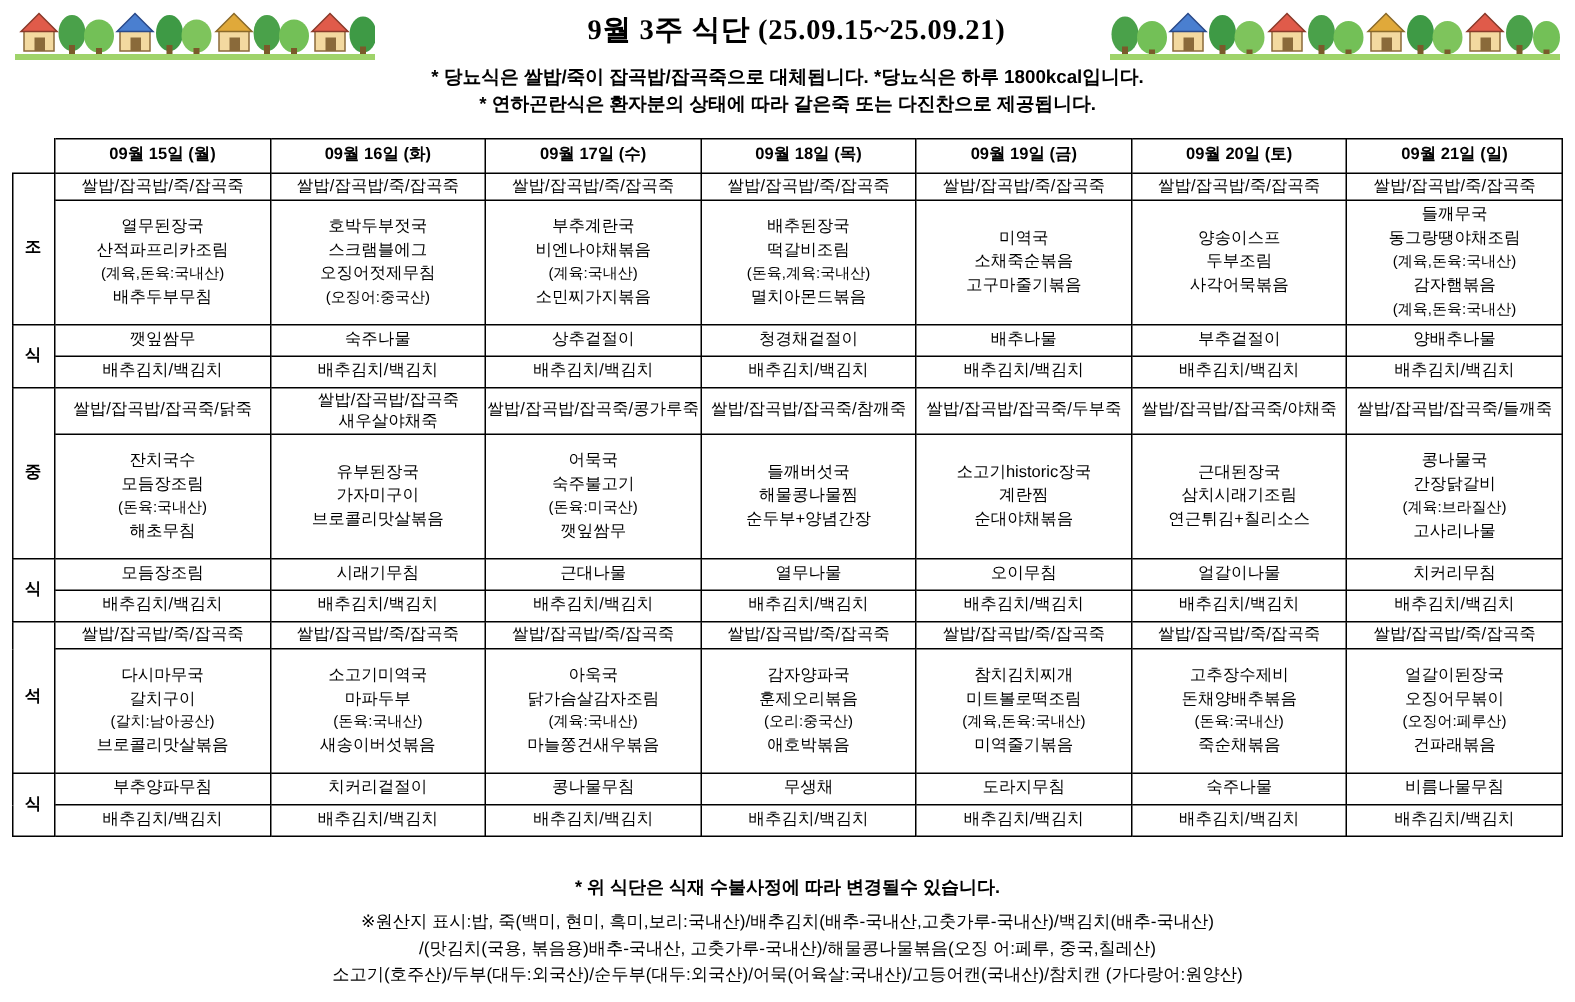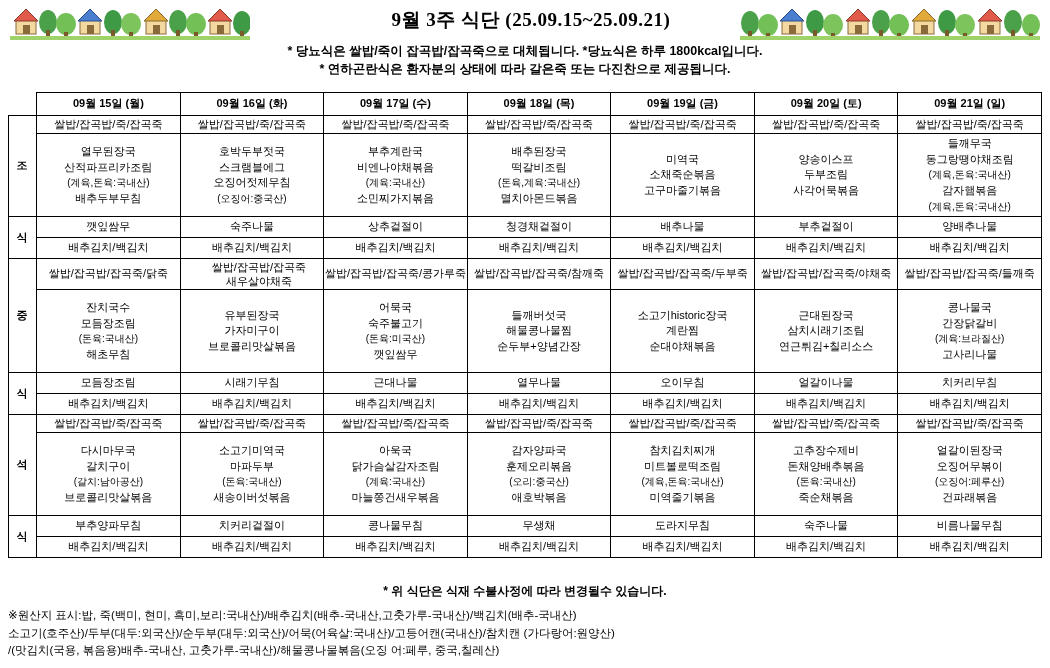--- a/index.html
+++ b/index.html
@@ -120,20 +120,21 @@
 
   
   .footer-note {
     text-align: center;
     font-size: 12px;
     font-weight: bold;
     margin-top: 25px;
   }
   .origin {
     margin-top: 7px;
+    text-align: center;
     font-size: 11.5px;
     line-height: 1.5;
   }
   .origin div { white-space: nowrap; }
 </style>
 </head>
 <body>
 
 <div class="page">
 
@@ -461,17 +462,17 @@
           <td class="kimchi">배추김치/백김치</td>
           <td class="kimchi">배추김치/백김치</td>
         </tr>
       </tbody>
   </table>
 
   <div class="footer-note">* 위 식단은 식재 수불사정에 따라 변경될수 있습니다.</div>
 
   <div class="origin">
     <div>※원산지 표시:밥, 죽(백미, 현미, 흑미,보리:국내산)/배추김치(배추-국내산,고춧가루-국내산)/백김치(배추-국내산)</div>
+    <div>/(맛김치(국용, 볶음용)배추-국내산, 고춧가루-국내산)/해물콩나물볶음(오징 어:페루, 중국,칠레산)</div>
     <div>소고기(호주산)/두부(대두:외국산)/순두부(대두:외국산)/어묵(어육살:국내산)/고등어캔(국내산)/참치캔 (가다랑어:원양산)</div>
-    <div>/(맛김치(국용, 볶음용)배추-국내산, 고춧가루-국내산)/해물콩나물볶음(오징 어:페루, 중국,칠레산)</div>
   </div>
 
 </div>
 
 </body></html>

